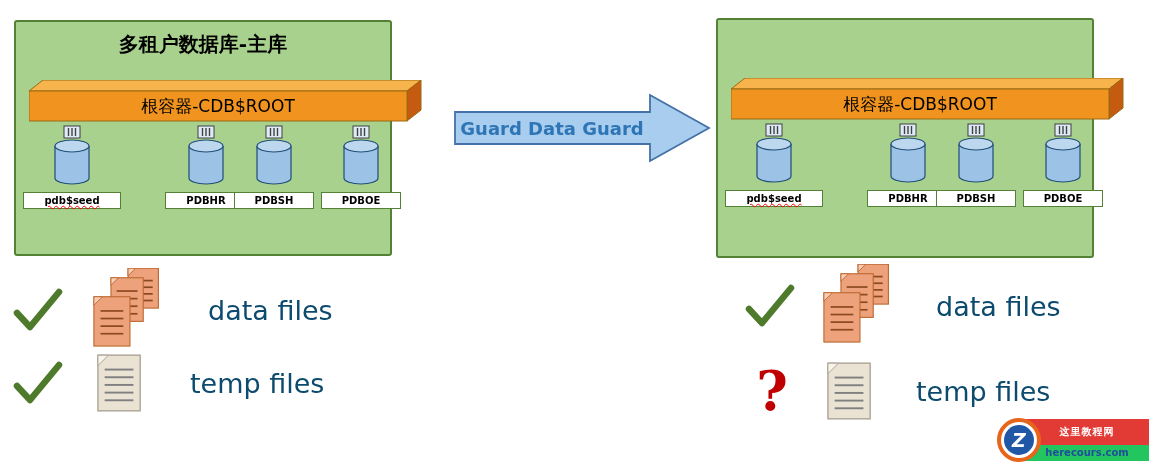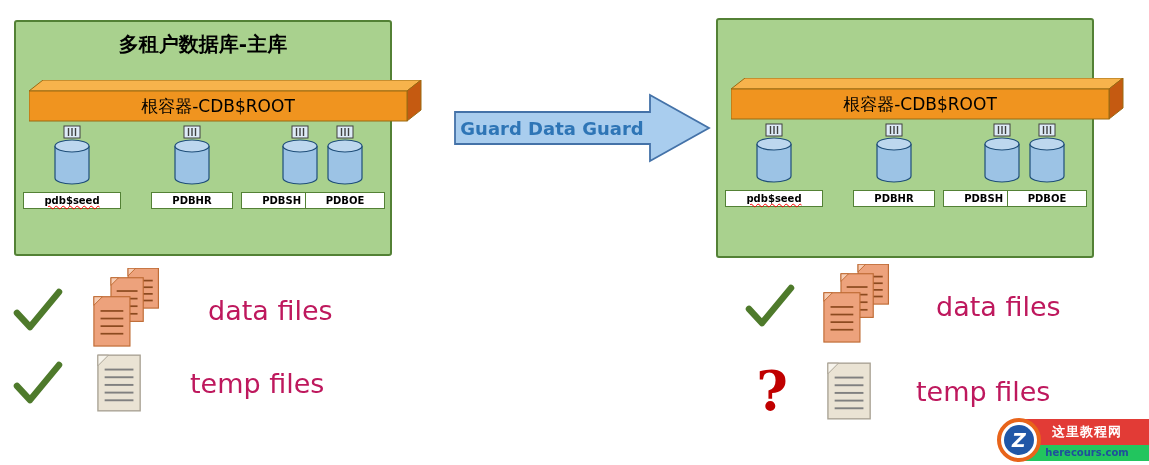--- a/index.html
+++ b/index.html
@@ -33,23 +33,23 @@
     position:absolute; left:0; top:11px; width:378px; height:30px;
     display:flex; align-items:center; justify-content:center;
     font-size:17px; color:#000;
   }
 
   .pdb {
     position:absolute; top:103px; width:96px;
     display:flex; flex-direction:column; align-items:center;
   }
   .pdb.p1 { left:8px; }
-  .pdb.p2 { left:128px; }
-  .pdb.p3 { left:210px;align-items:flex-end; }
-  .pdb.p4 { left:281px; }
+  .pdb.p2 { left:142px; }
+  .pdb.p3 { left:210px; }
+  .pdb.p4 { left:297px; }
   .pdb-label {
     margin-top:5px;
     background:#ffffff;
     border:1px solid #538135;
     padding:2px 20px;
     font-size:10px; font-weight:600; color:#000;
     white-space:nowrap;
   }
   .pdb-label.misspelled {
     text-decoration-line:underline;
@@ -66,34 +66,34 @@
     display:flex; align-items:center; justify-content:center;
     color:#2E75B6; font-size:18px; font-weight:600;
   }
 
   
   .row { position:absolute; display:flex; align-items:center; }
   #row-l1 { left:12px;  top:268px; gap:28px; }
   #row-l2 { left:12px;  top:352px; gap:32px; }
   #row-r1 { left:744px; top:264px; gap:26px; }
   #row-r2 { left:746px; top:360px; gap:28px; }
-  .file-label { font-size:27px; color:#be185d; margin-left:14px; white-space:nowrap; }
+  .file-label { font-size:27px; color:#0c4a6e; margin-left:14px; white-space:nowrap; }
   .qmark {
     width:52px; text-align:center;
     font-family:"DejaVu Serif","Liberation Serif",serif;
     font-weight:bold; font-size:54px; line-height:1; color:#C00000;
   }
 
   
   .watermark { position:absolute; right:0; bottom:2px; width:152px; height:46px; }
   .wm-banner {
     position:absolute; left:28px; right:0; top:2px; height:26px;
     background:#E23B36; display:flex; align-items:center; justify-content:center;
   }
-  .wm-banner span { color:#ffffff; font-weight:bold; font-size:13px; letter-spacing:1px; }
+  .wm-banner span { color:#ffffff; font-weight:bold; font-size:10px; letter-spacing:1px; }
   .wm-url {
     position:absolute; left:28px; right:0; top:28px; height:16px;
     background:#22c55e; text-align:center;
     color:#1F4E9C; font-size:10px; font-weight:bold; line-height:16px;
   }
   .wm-logo {
     position:absolute; left:0; top:1px; width:44px; height:44px;
     border-radius:50%; background:#ffffff; border:4px solid #E8641A;
   }
   .wm-logo-inner {

